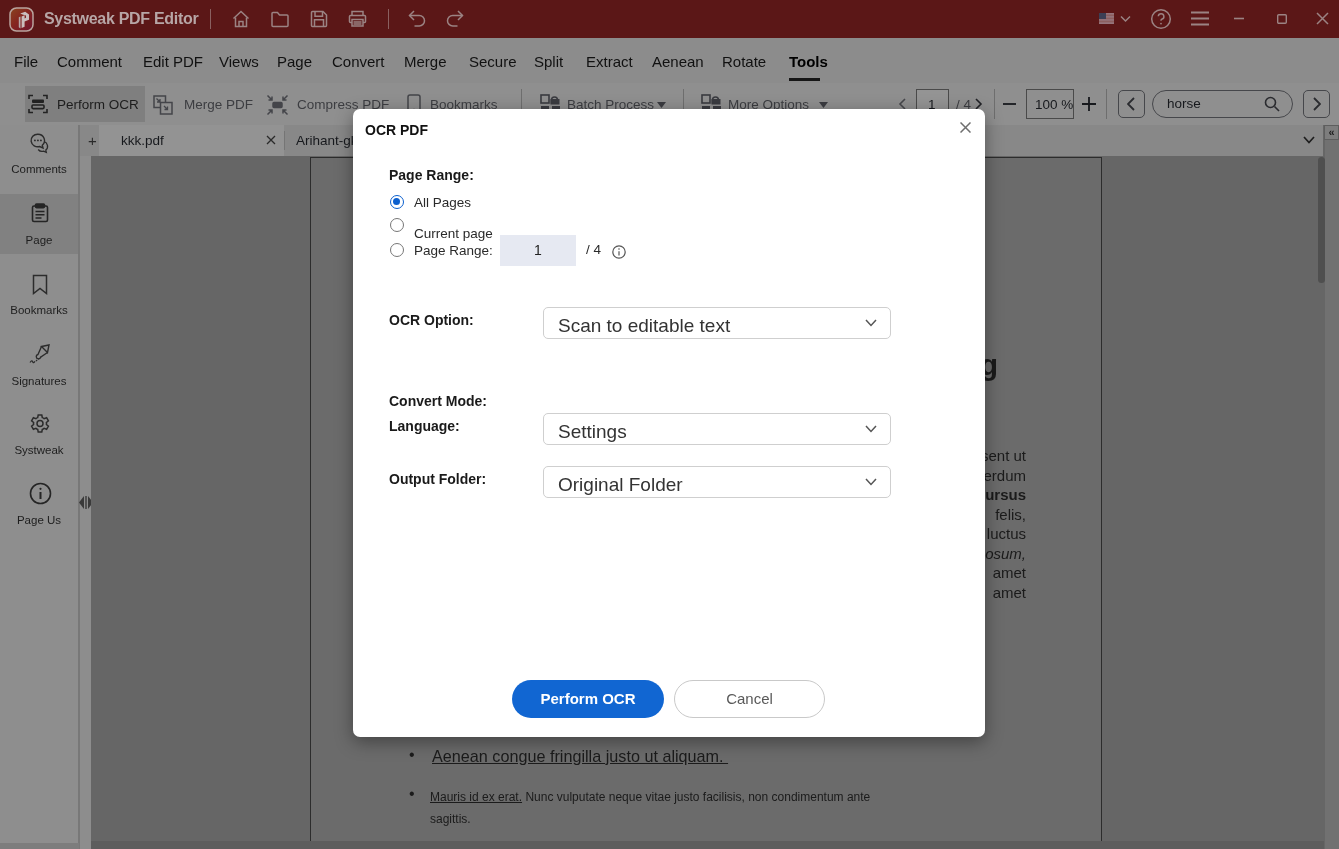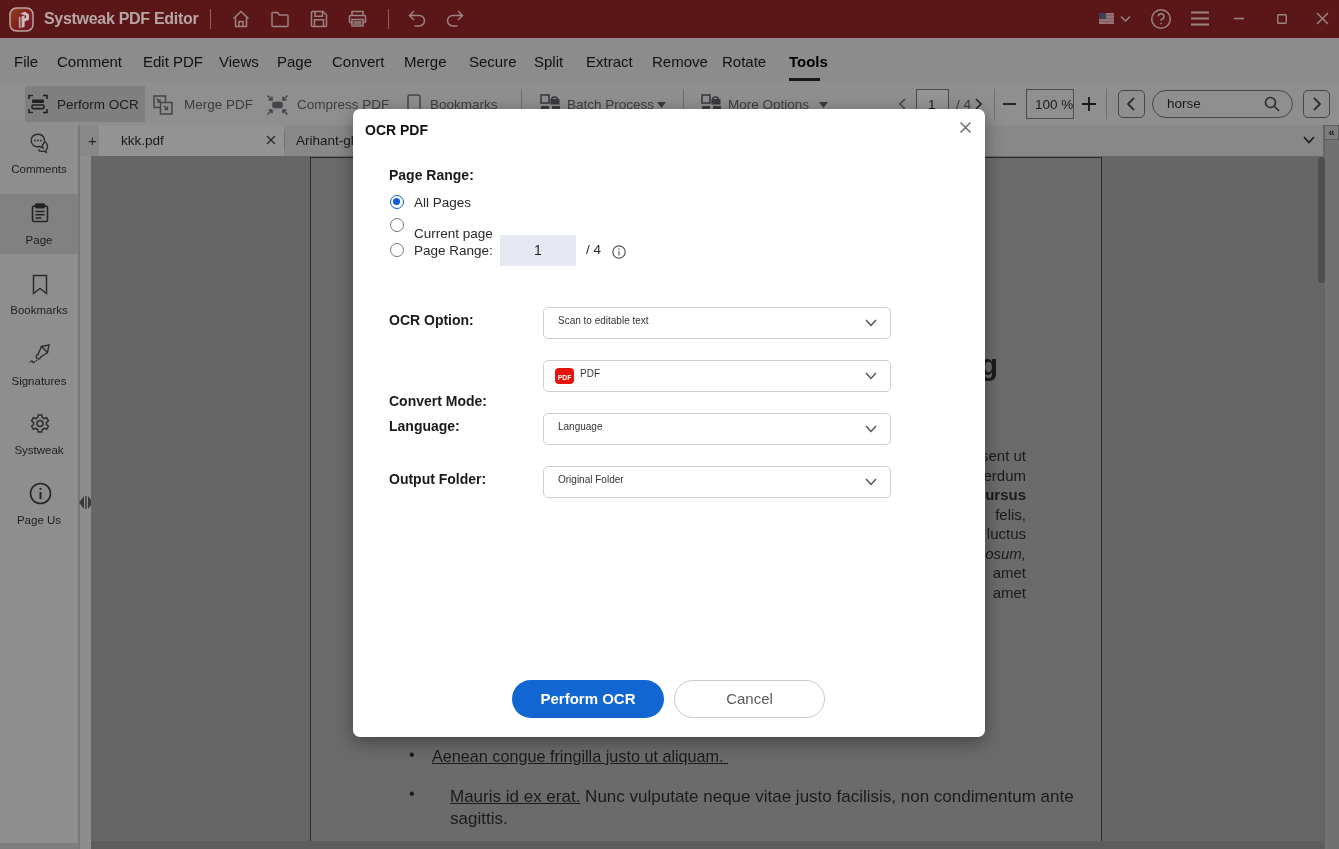--- a/index.html
+++ b/index.html
@@ -42,21 +42,21 @@
   .pgtxt { position:absolute; color:#1b1b1b; font-size:14px; white-space:nowrap; }
   #vscroll { position:absolute; left:1318px; top:157px; width:7px; height:126px; background:#4f4f4f; border-radius:3.5px; }
   #rightcol { position:absolute; left:1325px; top:125px; width:14px; height:724px; background:#717171; }
   #collapsebtn { position:absolute; left:1324px; top:125px; width:15px; height:15px; background:#7d7d7d; border:1px solid #5e5e5e; color:#1e1e1e; font-size:11px; font-weight:bold; line-height:12px; text-align:center; }
   #hscroll { position:absolute; left:91px; top:841px; width:1233px; height:8px; background:#5d5d5d; }
 
   
   #dialog { position:absolute; left:353px; top:108.5px; width:631.5px; height:628px; background:#ffffff; border-radius:7px; box-shadow:0 5px 18px rgba(0,0,0,0.38); }
   .dlabel { position:absolute; font-size:14px; font-weight:bold; color:#1a1a1a; }
   .dselect { position:absolute; left:190px; width:348px; height:32px; border:1px solid #cfcfcf; border-radius:5px; background:#fff; }
-  .dseltxt { position:absolute; left:14px; top:7px; font-size:10px; color:#333; }
+  .dseltxt { position:absolute; left:14px; top:7px; font-size:19px; color:#333; }
   .radio { position:absolute; left:37px; width:14px; height:14px; border-radius:50%; border:1px solid #777; background:#fff; }
   .radiosel { border:1.5px solid #0b5fce; }
   .radiosel::after { content:""; position:absolute; left:2px; top:2px; width:7px; height:7px; border-radius:50%; background:#0b5fce; }
   .rlabel { position:absolute; left:61px; font-size:13.5px; color:#2a2a2a; }
   .chev { position:absolute; right:13px; top:11px; }
 </style>
 </head>
 <body>
 
 <div id="titlebar">
@@ -147,21 +147,21 @@
   <span class="mi" style="left:14px;">File</span>
   <span class="mi" style="left:57px;">Comment</span>
   <span class="mi" style="left:143px;">Edit PDF</span>
   <span class="mi" style="left:219px;">Views</span>
   <span class="mi" style="left:277px;">Page</span>
   <span class="mi" style="left:332px;">Convert</span>
   <span class="mi" style="left:404px;">Merge</span>
   <span class="mi" style="left:469px;">Secure</span>
   <span class="mi" style="left:534px;">Split</span>
   <span class="mi" style="left:586px;">Extract</span>
-  <span class="mi" style="left:652px;">Remove</span>
+  <span class="mi" style="left:652px;">Aenean</span>
   <span class="mi" style="left:722px;">Rotate</span>
   <span class="mi" style="left:789px; font-weight:bold; color:#000;">Tools</span>
   <div style="position:absolute; left:789px; top:40px; width:31px; height:2.5px; background:#161616;"></div>
 </div>
 
 <div id="toolbar">
   <div style="position:absolute; left:25px; top:3px; width:120px; height:36px; background:#7f7f7f;"></div>
 
   <svg class="tbicon" style="left:28px;" width="20" height="20" viewBox="0 0 20 20" fill="none" stroke="#222" stroke-width="1.6">
     <path d="M1 5 V1.5 H5 M15 1.5 H19 V5 M19 15 V18.5 H15 M5 18.5 H1 V15"></path>
@@ -317,21 +317,21 @@
   <div class="pgtxt" style="right:75px; top:328px; font-size:15px; font-weight:bold;">cursus</div>
   <div class="pgtxt" style="right:75px; top:347.5px; font-size:15px;">felis,</div>
   <div class="pgtxt" style="right:75px; top:367px; font-size:15px;">luctus</div>
   <div class="pgtxt" style="right:75px; top:386.5px; font-size:15px; font-style:italic;">posum,</div>
   <div class="pgtxt" style="right:75px; top:406px; font-size:15px;">amet</div>
   <div class="pgtxt" style="right:75px; top:425.5px; font-size:15px;">amet</div>
 
   <div class="pgtxt" style="left:98px; top:588px; font-size:16px;">•</div>
   <div class="pgtxt" style="left:121px; top:589px; font-size:16.2px;"><u>Aenean congue fringilla justo ut aliquam.&nbsp;</u></div>
   <div class="pgtxt" style="left:98px; top:627px; font-size:16px;">•</div>
-  <div class="pgtxt" style="left:139px; top:628px; font-size:17px; line-height:22px;"><u>Mauris id ex erat.</u> Nunc vulputate neque vitae justo facilisis, non condimentum ante<br>sagittis.</div>
+  <div class="pgtxt" style="left:119px; top:628px; font-size:12px; line-height:22px;"><u>Mauris id ex erat.</u> Nunc vulputate neque vitae justo facilisis, non condimentum ante<br>sagittis.</div>
 </div>
 <div id="vscroll"></div>
 <div id="rightcol"></div>
 <div id="collapsebtn">«</div>
 <div id="hscroll"></div>
 <div class="abs" style="left:0; top:843px; width:79px; height:6px; background:#7d7d7d;"></div>
 
 <div id="tabbar">
   <span class="abs tabtxt" style="left:8px; top:7px; font-size:15px; color:#2a2a2a;">+</span>
   <div id="tab1"></div>
@@ -369,34 +369,24 @@
 
   <div class="dlabel" style="left:36px; top:203px;">OCR Option:</div>
   <div class="dselect" style="top:198px;">
       <div class="dseltxt">Scan to editable text</div>
     <svg class="chev" width="12" height="8" viewBox="0 0 12 8" fill="none" stroke="#555" stroke-width="1.5">
         <path d="M1 1 L6 6.5 L11 1"></path>
       </svg>
   </div>
 
   <div class="dlabel" style="left:36px; top:256px;margin-top:28px;">Convert Mode:</div>
-  <div class="dselect" style="top:251px;">
-    <svg class="abs" style="left:11px; top:7.5px;" width="19" height="16" viewBox="0 0 19 16">
-        <rect width="19" height="16" rx="4" fill="#e8130d"></rect>
-        <text x="9.5" y="11.5" font-size="6.8" font-weight="bold" fill="#fff" text-anchor="middle" font-family="Liberation Sans, sans-serif">PDF</text>
-      </svg>
-    <div class="dseltxt" style="left:36px;">PDF</div>
-    <svg class="chev" width="12" height="8" viewBox="0 0 12 8" fill="none" stroke="#555" stroke-width="1.5">
-        <path d="M1 1 L6 6.5 L11 1"></path>
-      </svg>
-  </div>
 
   <div class="dlabel" style="left:36px; top:309px;">Language:</div>
   <div class="dselect" style="top:304px;">
-      <div class="dseltxt">Language</div>
+      <div class="dseltxt">Settings</div>
     <svg class="chev" width="12" height="8" viewBox="0 0 12 8" fill="none" stroke="#555" stroke-width="1.5">
         <path d="M1 1 L6 6.5 L11 1"></path>
       </svg>
   </div>
 
   <div class="dlabel" style="left:36px; top:362px;">Output Folder:</div>
   <div class="dselect" style="top:357px;">
       <div class="dseltxt">Original Folder</div>
     <svg class="chev" width="12" height="8" viewBox="0 0 12 8" fill="none" stroke="#555" stroke-width="1.5">
         <path d="M1 1 L6 6.5 L11 1"></path>

